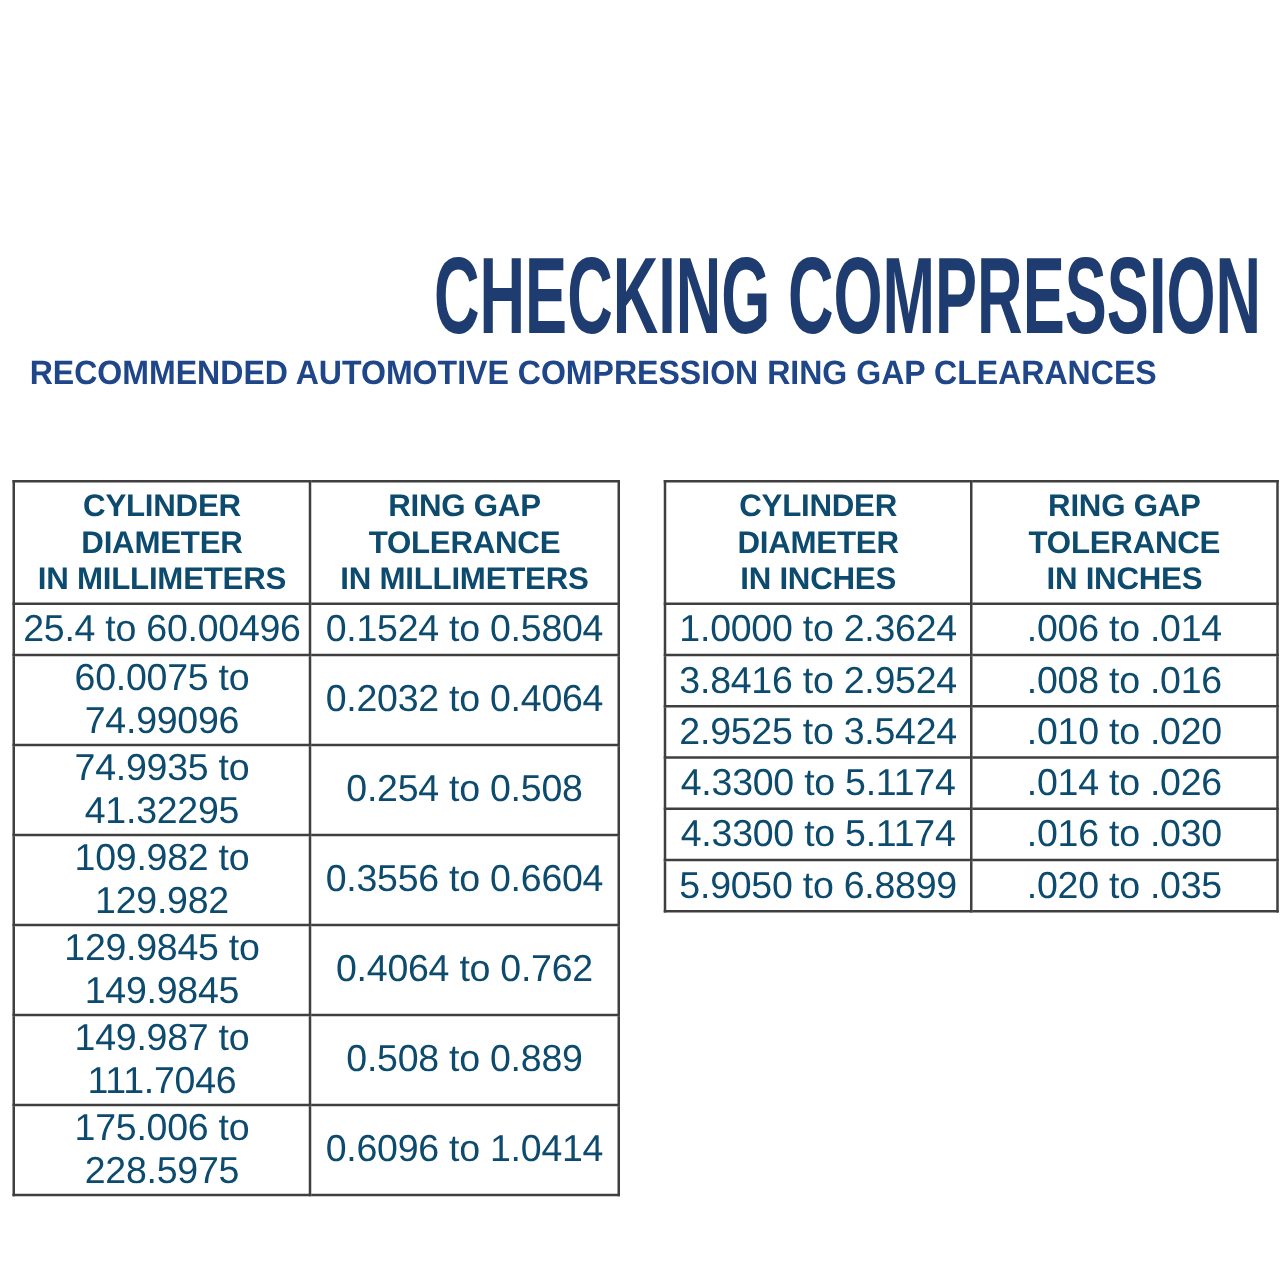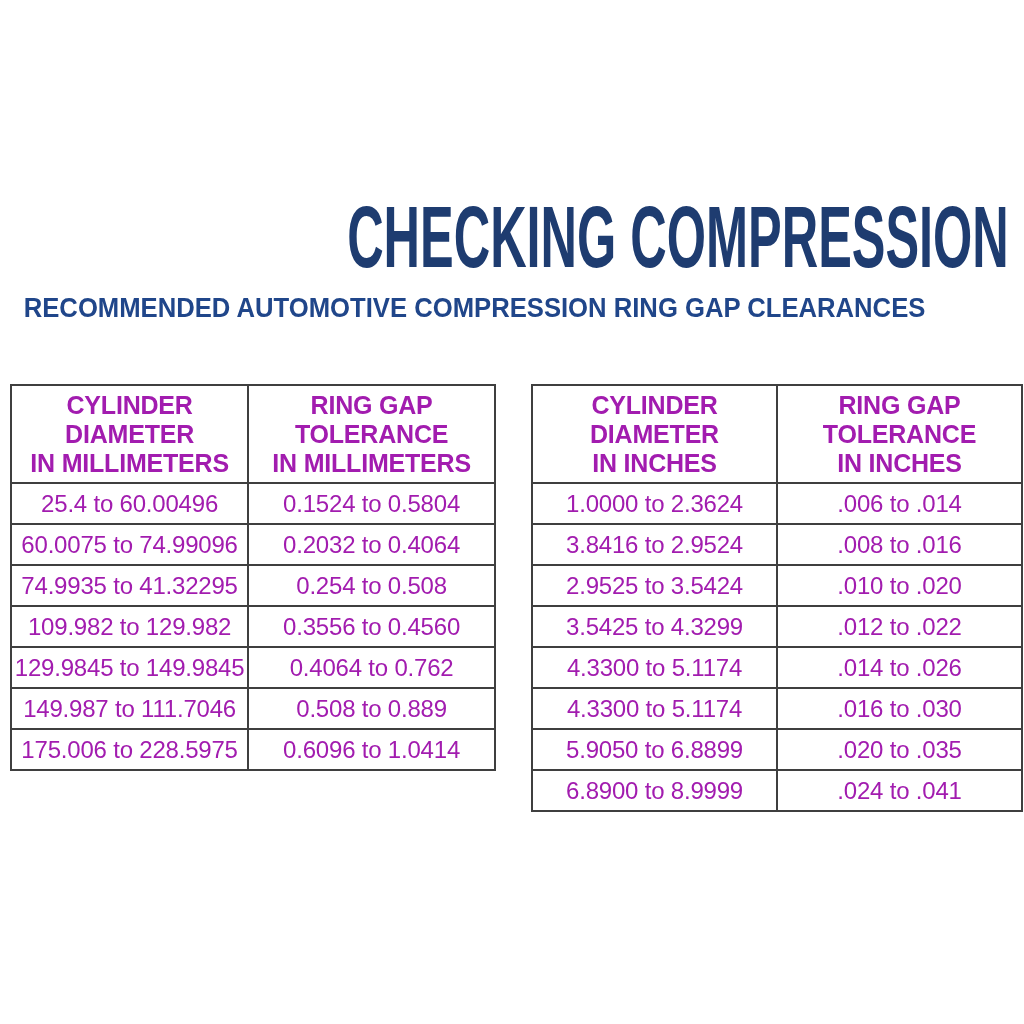--- a/index.html
+++ b/index.html
@@ -31,21 +31,21 @@
     font-size: 87px;
     font-weight: 700;
     line-height: 1;
     color: #1e3c70;
     transform: scaleX(0.58);
     transform-origin: 50% 50%;
     white-space: nowrap;
   }
   .subtitle {
     position: absolute;
-    top: 295px;
+    top: 285px;
     left: 0;
     width: 920px;
     margin: 0;
     text-align: center;
     white-space: nowrap;
   }
   .subtitle .squeeze {
     display: inline-block;
     font-size: 27px;
     font-weight: 700;
@@ -66,33 +66,33 @@
     border-collapse: collapse;
     table-layout: fixed;
     background: #ffffff;
   }
   table.t-mm { width: 486px; }
   table.t-in { width: 492px; margin-left: 35px; }
   .gap-table th, .gap-table td {
     border: 2px solid #3f3f3f;
     text-align: center;
     vertical-align: middle;
-    color: #a21caf;
+    color: #0c4a6e;
   }
   .gap-table th {
     font-size: 25px;
     font-weight: 700;
     padding: 5px 0 4px 0;
   }
   .gap-table th .hl {
     line-height: 29px;
     letter-spacing: -0.2px;
   }
   .gap-table td {
-    font-size: 24px;
+    font-size: 30px;
     font-weight: 400;
     height: 37px;
     letter-spacing: -0.2px;
   }
 </style>
 </head>
 <body>
 
 <div class="page">
 
@@ -133,21 +133,21 @@
         <tr>
           <td>60.0075 to 74.99096</td>
           <td>0.2032 to 0.4064</td>
         </tr>
         <tr>
           <td>74.9935 to 41.32295</td>
           <td>0.254 to 0.508</td>
         </tr>
         <tr>
           <td>109.982 to 129.982</td>
-          <td>0.3556 to 0.4560</td>
+          <td>0.3556 to 0.6604</td>
         </tr>
         <tr>
           <td>129.9845 to 149.9845</td>
           <td>0.4064 to 0.762</td>
         </tr>
         <tr>
           <td>149.987 to 111.7046</td>
           <td>0.508 to 0.889</td>
         </tr>
         <tr>
@@ -183,36 +183,28 @@
         </tr>
         <tr>
           <td>3.8416 to 2.9524</td>
           <td>.008 to .016</td>
         </tr>
         <tr>
           <td>2.9525 to 3.5424</td>
           <td>.010 to .020</td>
         </tr>
         <tr>
-          <td>3.5425 to 4.3299</td>
-          <td>.012 to .022</td>
-        </tr>
-        <tr>
           <td>4.3300 to 5.1174</td>
           <td>.014 to .026</td>
         </tr>
         <tr>
           <td>4.3300 to 5.1174</td>
           <td>.016 to .030</td>
         </tr>
         <tr>
           <td>5.9050 to 6.8899</td>
           <td>.020 to .035</td>
         </tr>
-        <tr>
-          <td>6.8900 to 8.9999</td>
-          <td>.024 to .041</td>
-        </tr>
       </tbody>
     </table>
 
   </div>
 </div>
 
 </body></html>

